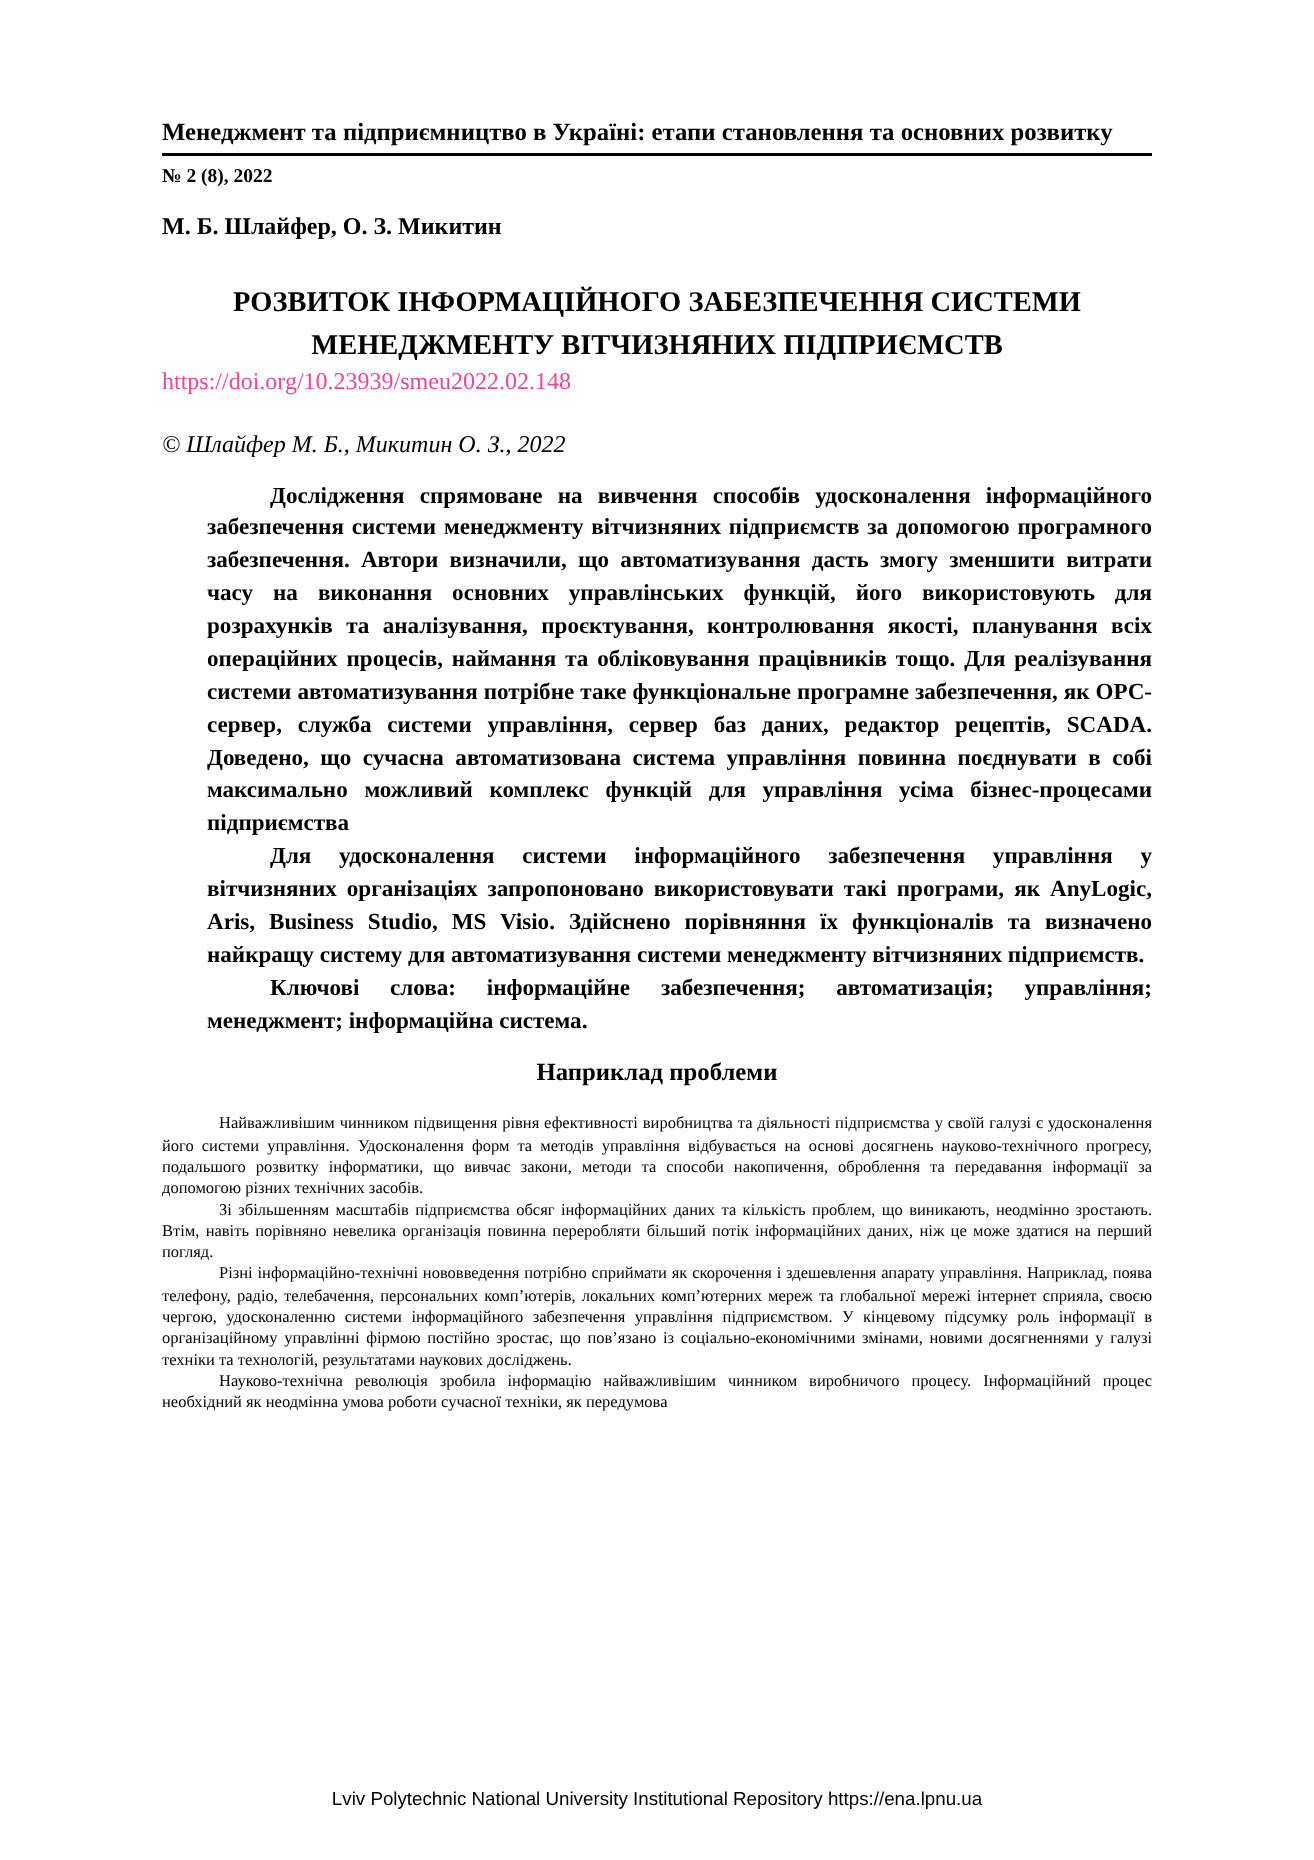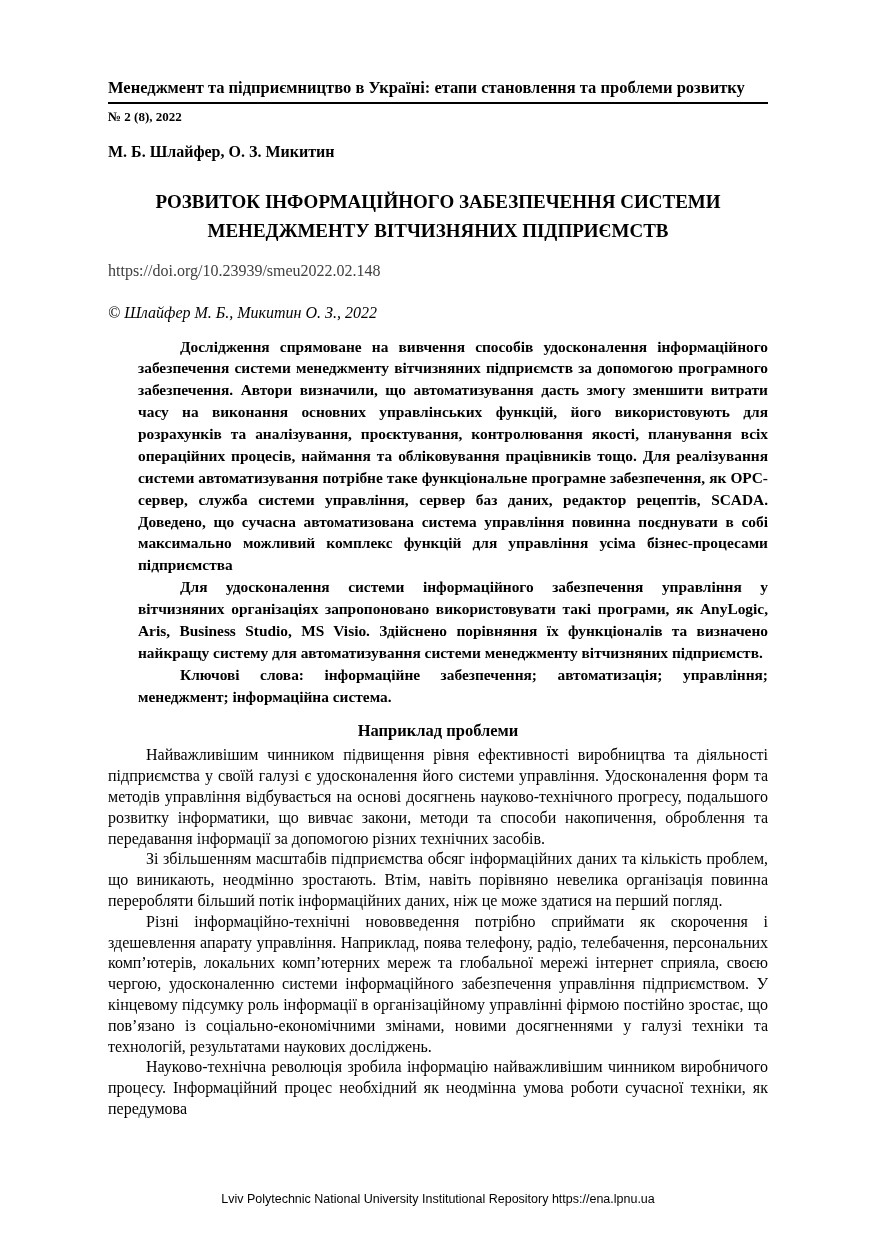--- a/index.html
+++ b/index.html
@@ -49,22 +49,22 @@
   }
   .paper-title {
     text-align: center;
     font-weight: bold;
     font-size: 19px;
     line-height: 1.55;
     margin-top: 26px;
   }
   .doi {
     font-size: 16px;
-    margin-top: 16px;
-    color: #404040;
+    margin-top: 0;
+    color: #ec4899;
     text-decoration: none;
     display: inline-block;
   }
   .copyright {
     font-style: italic;
     font-size: 16px;
     margin-top: 24px;
   }
   .abstract {
     margin-top: 14px;
@@ -77,24 +77,24 @@
   .abstract p {
     text-indent: 42px;
   }
   .section-heading {
     text-align: center;
     font-weight: bold;
     font-size: 16.5px;
     margin-top: 14px;
   }
   .body-text {
-    font-size: 16px;
+    font-size: 11px;
     line-height: 1.3;
     text-align: justify;
-    margin-top: 4px;
+    margin-top: 17px;
   }
   .body-text p {
     text-indent: 38px;
   }
   .page-number {
     position: absolute;
     left: 0;
     right: 0;
     bottom: 72px;
     text-align: center;
@@ -108,21 +108,21 @@
     text-align: center;
     font-family: "Liberation Sans", sans-serif;
     font-size: 12.5px;
   }
 </style>
 </head>
 <body>
 
 <div class="page">
 
-  <div class="journal-header">Менеджмент та підприємництво в Україні: етапи становлення та проблеми розвитку</div>
+  <div class="journal-header">Менеджмент та підприємництво в Україні: етапи становлення та основних розвитку</div>
 
   <div class="issue-number">№ 2 (8), 2022</div>
 
 
   <div class="authors">М. Б. Шлайфер, О. З. Микитин</div>
 
 
   <h1 class="paper-title">РОЗВИТОК ІНФОРМАЦІЙНОГО ЗАБЕЗПЕЧЕННЯ СИСТЕМИ МЕНЕДЖМЕНТУ ВІТЧИЗНЯНИХ ПІДПРИЄМСТВ</h1>
 
   <div>

